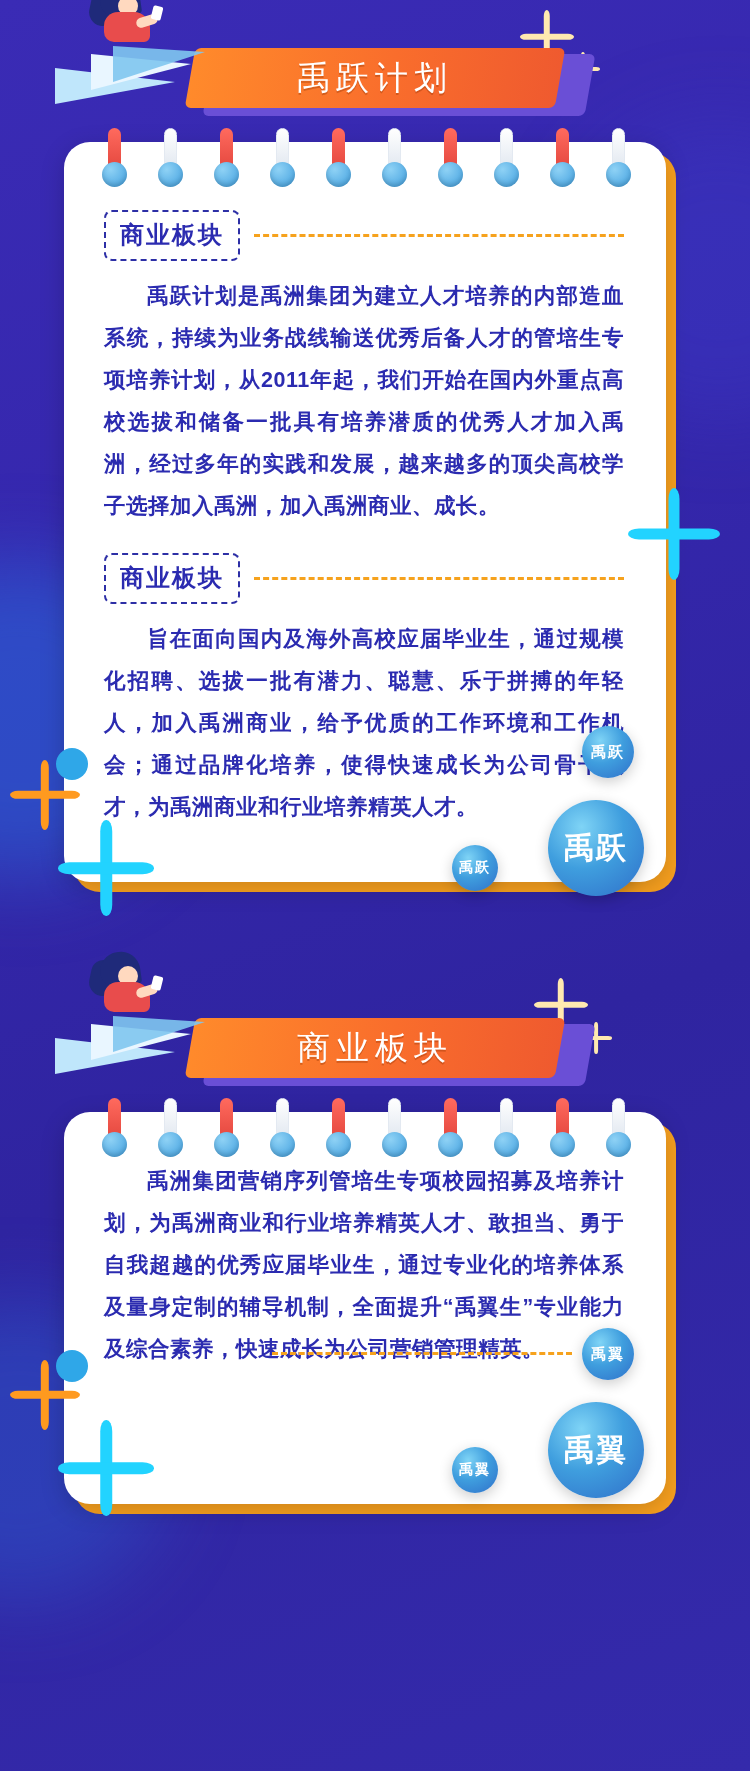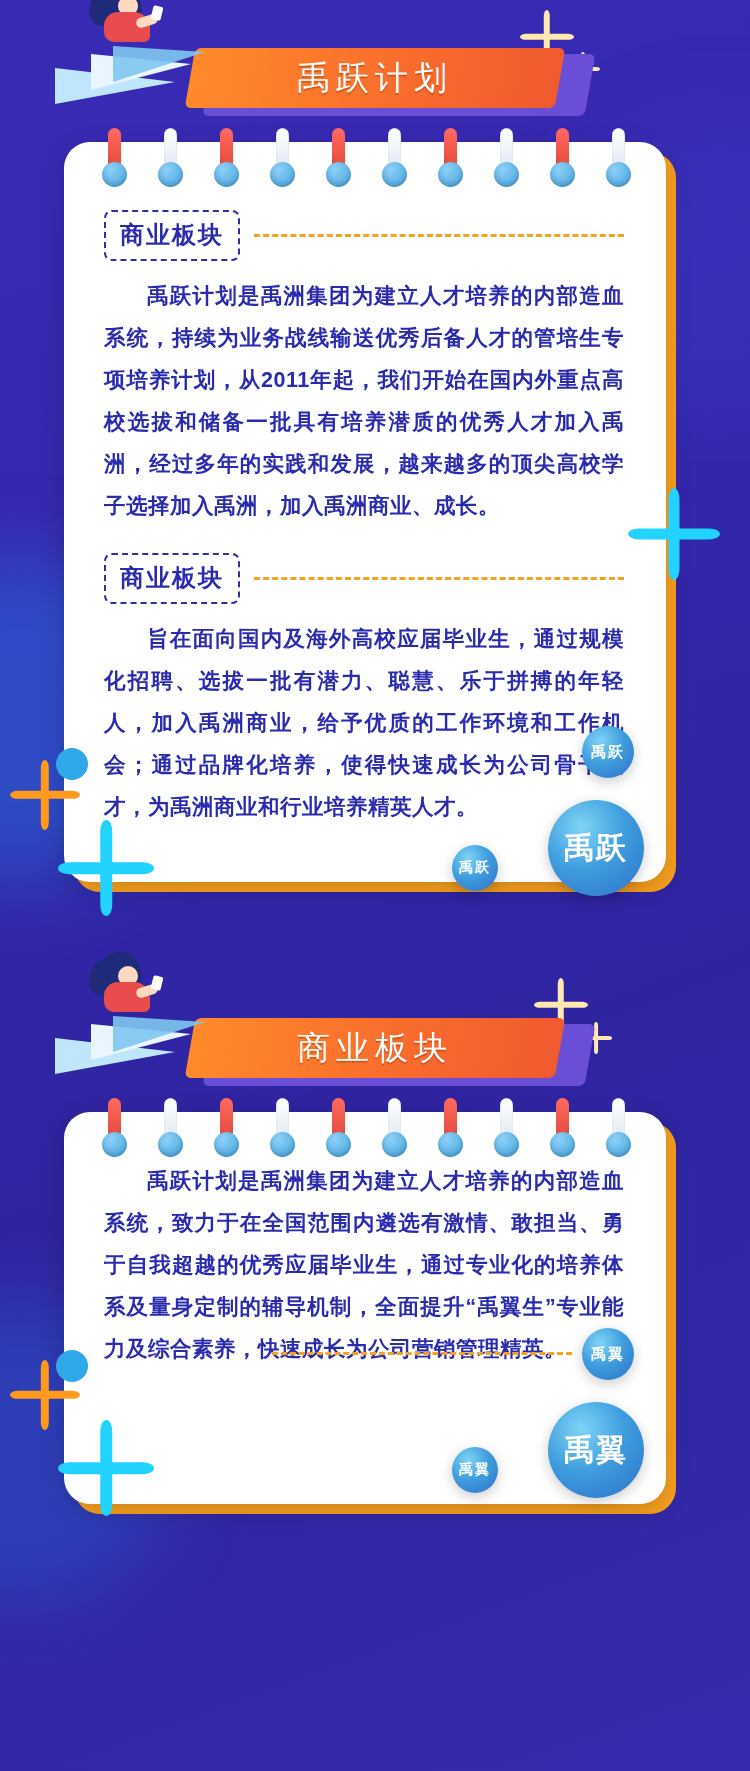--- a/index.html
+++ b/index.html
@@ -430,21 +430,21 @@
           <span class="bar"></span>
           <span class="cap"></span>
         </div>
       <div class="ring white">
           <span class="bar"></span>
           <span class="cap"></span>
         </div>
     </div>
 
     <div class="content">
-      <p class="para">禹跃计划是禹洲集团为建立人才培养的内部造血系统，致力于在全国范围内遴选有激情、敢担当、勇于自我超越的优秀应届毕业生，通过专业化的培养体系及量身定制的辅导机制，全面提升“禹翼生”专业能力及综合素养，快速成长为公司营销管理精英。</p>
+      <p class="para">禹洲集团营销序列管培生专项校园招募及培养计划，为禹洲商业和行业培养精英人才、敢担当、勇于自我超越的优秀应届毕业生，通过专业化的培养体系及量身定制的辅导机制，全面提升“禹翼生”专业能力及综合素养，快速成长为公司营销管理精英。</p>
     </div>
     <div class="flourish"></div>
 
     <div class="sparkle orange" style="left:10px; top:400px; width:70px; height:70px;">
         <span class="v"></span>
         <span class="h"></span>
       </div>
     <div class="sparkle cyan" style="left:58px; top:460px; width:96px; height:96px;">
         <span class="v"></span>
         <span class="h"></span>

